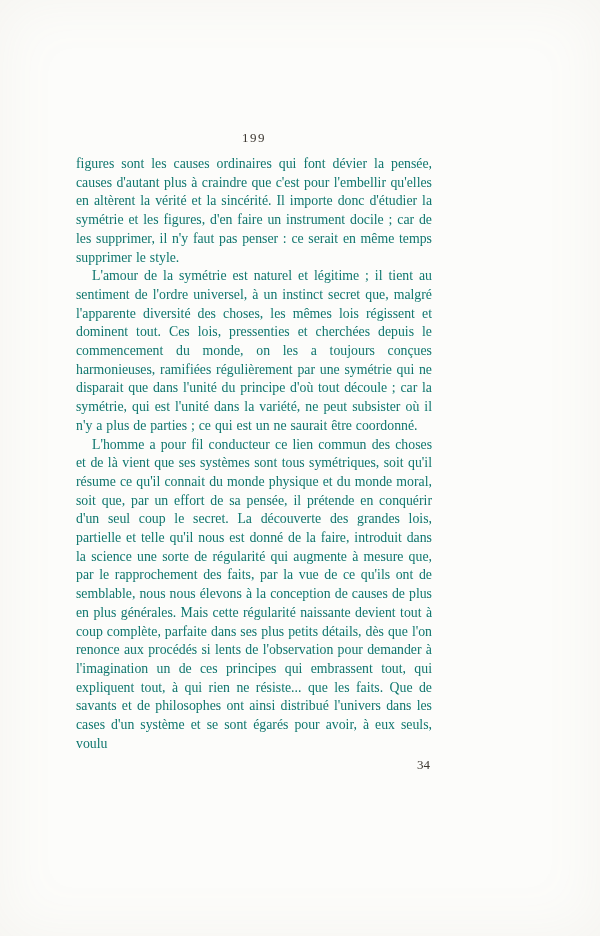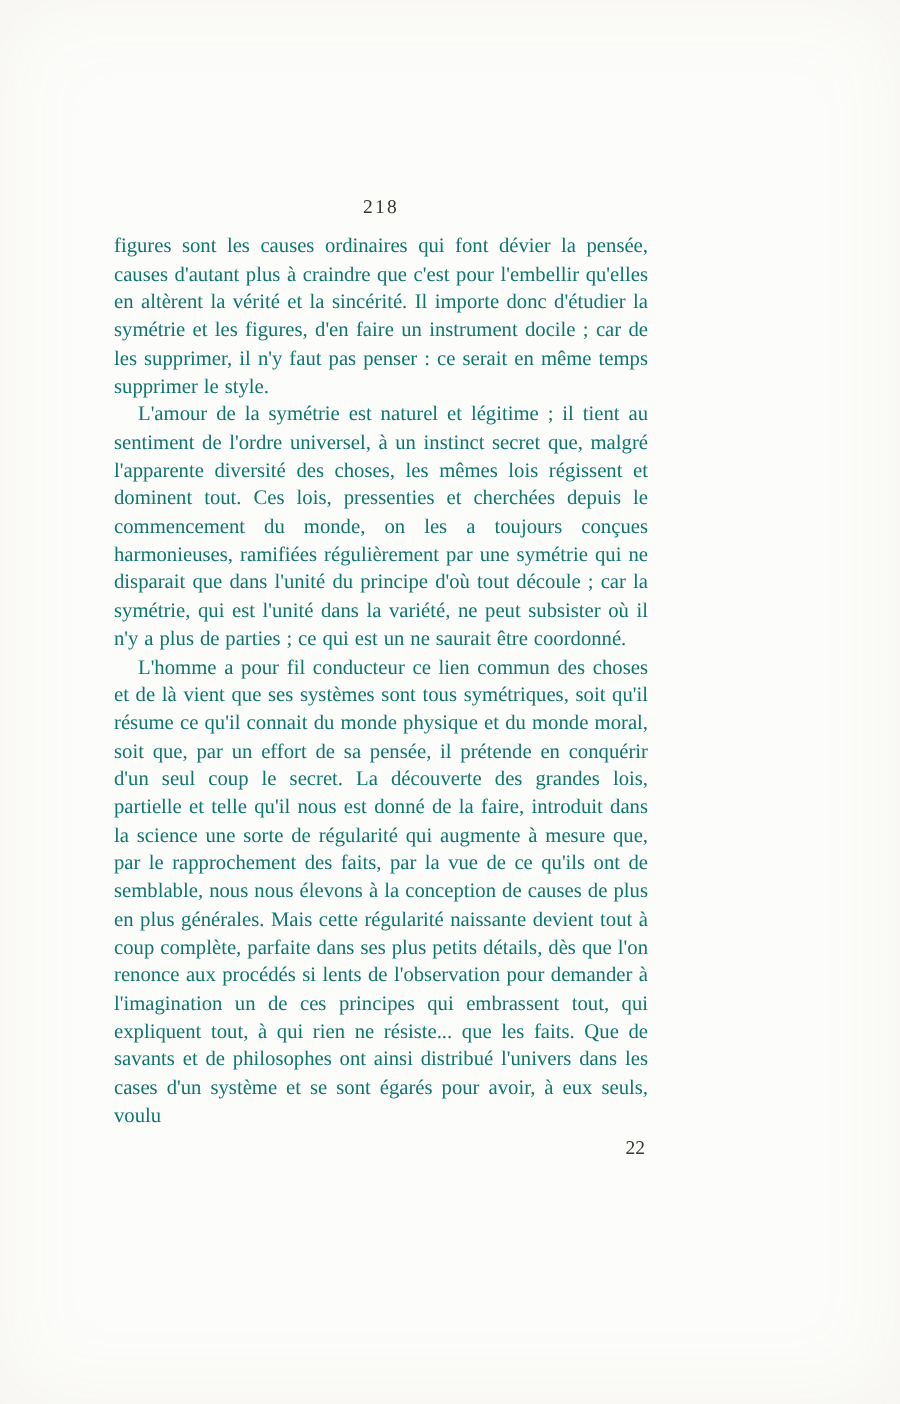--- a/index.html
+++ b/index.html
@@ -49,24 +49,24 @@
     margin-top: 3px;
     padding-right: 2px;
   }
 </style>
 </head>
 <body>
 
 <div class="sheet">
   <div class="text-block">
 
-    <div class="page-number">218</div>
+    <div class="page-number">199</div>
 
     <div class="body-text">
       <p>figures sont les causes ordinaires qui font dévier la pensée, causes d'autant plus à craindre que c'est pour l'embellir qu'elles en altèrent la vérité et la sincérité. Il importe donc d'étudier la symétrie et les figures, d'en faire un instrument docile ; car de les supprimer, il n'y faut pas penser : ce serait en même temps supprimer le style.</p>
       <p class="indent">L'amour de la symétrie est naturel et légitime ; il tient au sentiment de l'ordre universel, à un instinct secret que, malgré l'apparente diversité des choses, les mêmes lois régissent et dominent tout. Ces lois, pressenties et cherchées depuis le commencement du monde, on les a toujours conçues harmonieuses, ramifiées régulièrement par une symétrie qui ne disparait que dans l'unité du principe d'où tout découle ; car la symétrie, qui est l'unité dans la variété, ne peut subsister où il n'y a plus de parties ; ce qui est un ne saurait être coordonné.</p>
       <p class="indent">L'homme a pour fil conducteur ce lien commun des choses et de là vient que ses systèmes sont tous symétriques, soit qu'il résume ce qu'il connait du monde physique et du monde moral, soit que, par un effort de sa pensée, il prétende en conquérir d'un seul coup le secret. La découverte des grandes lois, partielle et telle qu'il nous est donné de la faire, introduit dans la science une sorte de régularité qui augmente à mesure que, par le rapprochement des faits, par la vue de ce qu'ils ont de semblable, nous nous élevons à la conception de causes de plus en plus générales. Mais cette régularité naissante devient tout à coup complète, parfaite dans ses plus petits détails, dès que l'on renonce aux procédés si lents de l'observation pour demander à l'imagination un de ces principes qui embrassent tout, qui expliquent tout, à qui rien ne résiste... que les faits. Que de savants et de philosophes ont ainsi distribué l'univers dans les cases d'un système et se sont égarés pour avoir, à eux seuls, voulu</p>
     </div>
 
-    <div class="signature-mark">22</div>
+    <div class="signature-mark">34</div>
 
   </div>
 </div>
 
 </body></html>

